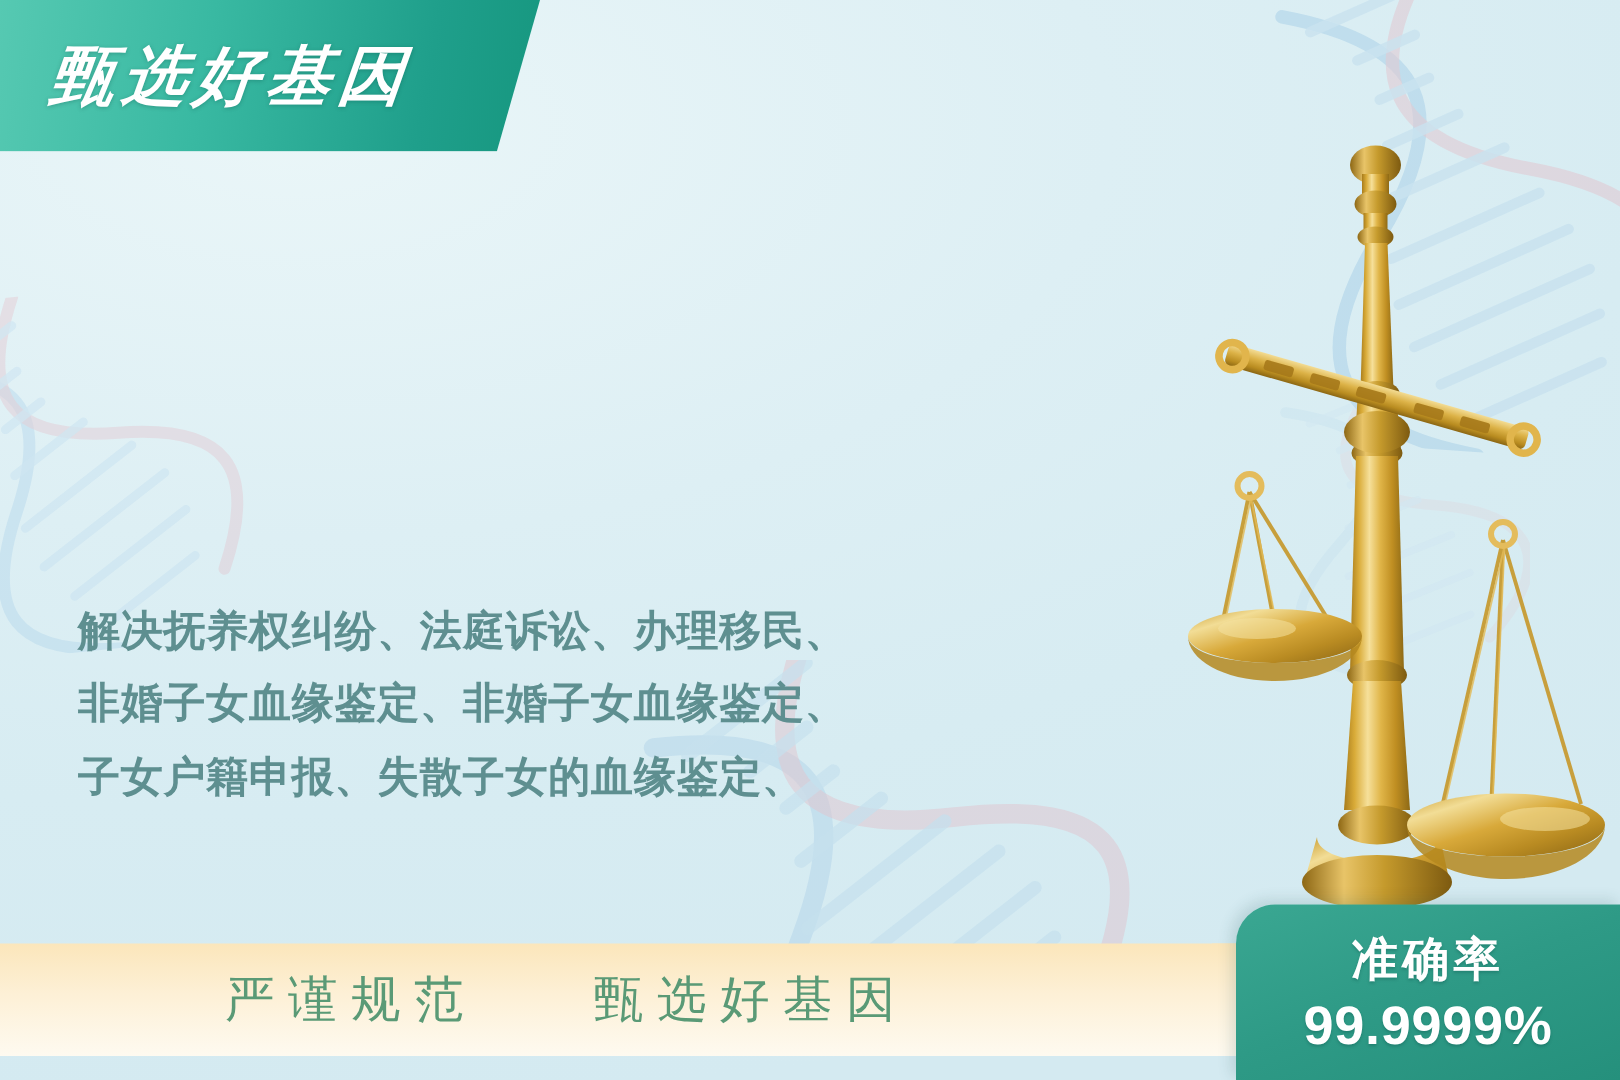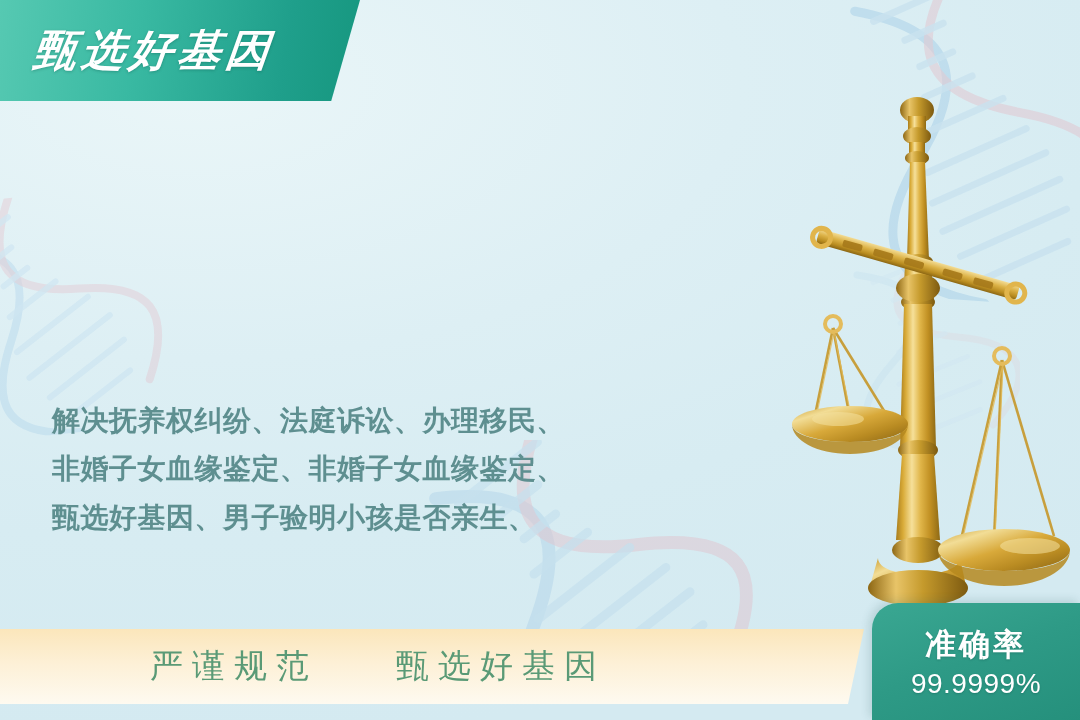--- a/index.html
+++ b/index.html
@@ -112,21 +112,21 @@
     font-size:33px;
     font-weight:300;
     letter-spacing:9px;
     white-space:nowrap;
   }
 
   
   #accuracy-badge{
     position:absolute;
     right:0; bottom:0;
-    width:208px; height:117px;
+    width:256px; height:117px;
     background:linear-gradient(160deg,#3aa792 0%,#2e9a86 48%,#25907c 100%);
     border-top-left-radius:26px;
     display:flex; flex-direction:column;
     align-items:center; justify-content:center;
     gap:2px;
     box-shadow:-3px -3px 9px rgba(40,90,90,.16);
   }
   #accuracy-badge::before{
     content:"";
     position:absolute; left:-18px; top:0; bottom:0;
@@ -134,21 +134,21 @@
     background:linear-gradient(160deg,#3aa792 0%,#2e9a86 100%);
     transform:skewX(-9deg);
     border-top-left-radius:22px;
     z-index:-1;
   }
   #accuracy-label{
     color:#ffffff; font-size:31px; font-weight:700; letter-spacing:3px;
     text-shadow:0 1px 2px rgba(0,60,55,.25);
   }
   #accuracy-value{
-    color:#ffffff; font-size:28px; font-weight:400; letter-spacing:.5px;
+    color:#ffffff; font-size:36px; font-weight:700; letter-spacing:.5px;
     text-shadow:0 1px 2px rgba(0,60,55,.25);
   }
 </style>
 </head>
 <body>
 
 <div id="poster">
 
   <div class="dna" id="dna-top-right">
     <svg viewBox="0 0 300 330" xmlns="http://www.w3.org/2000/svg">
@@ -325,21 +325,21 @@
   </div>
 
   <div id="brand-banner">
     <span id="brand-banner-text">甄选好基因</span>
   </div>
 
 
   <div id="body-copy">
     <div>解决抚养权纠纷、法庭诉讼、办理移民、</div>
     <div>非婚子女血缘鉴定、非婚子女血缘鉴定、</div>
-    <div>甄选好基因、男子验明小孩是否亲生、</div>
+    <div>子女户籍申报、失散子女的血缘鉴定、</div>
   </div>
 
   <div id="footer-strip">
     <div id="footer-slogans">
       <span>严谨规范</span>
       <span>甄选好基因</span>
     </div>
   </div>
 
   <div id="accuracy-badge">

